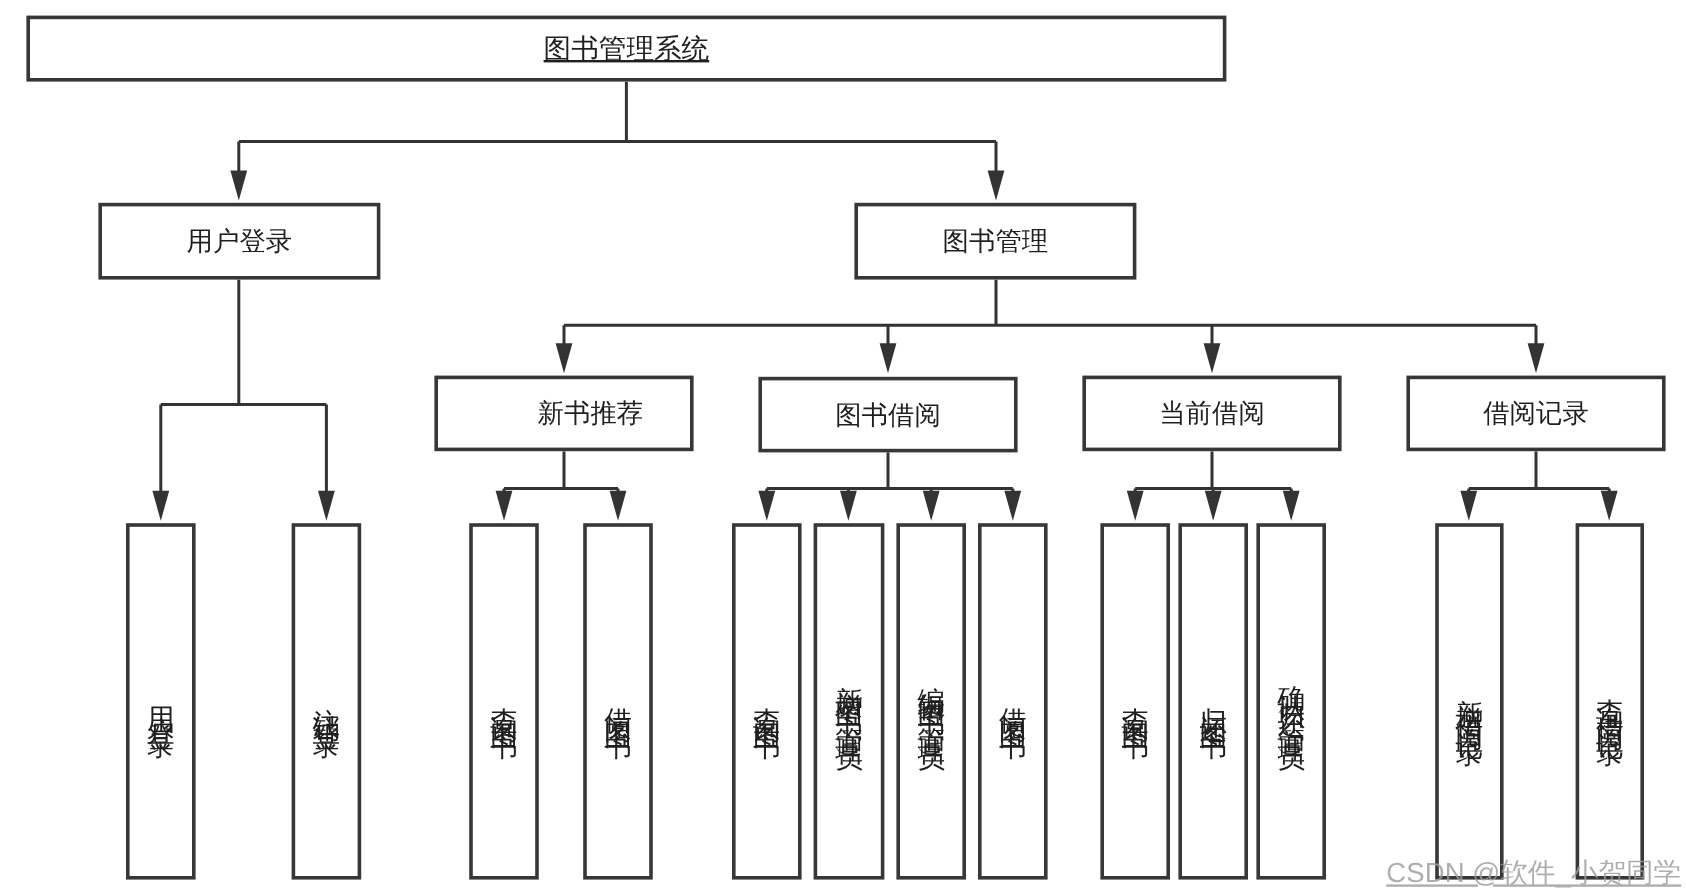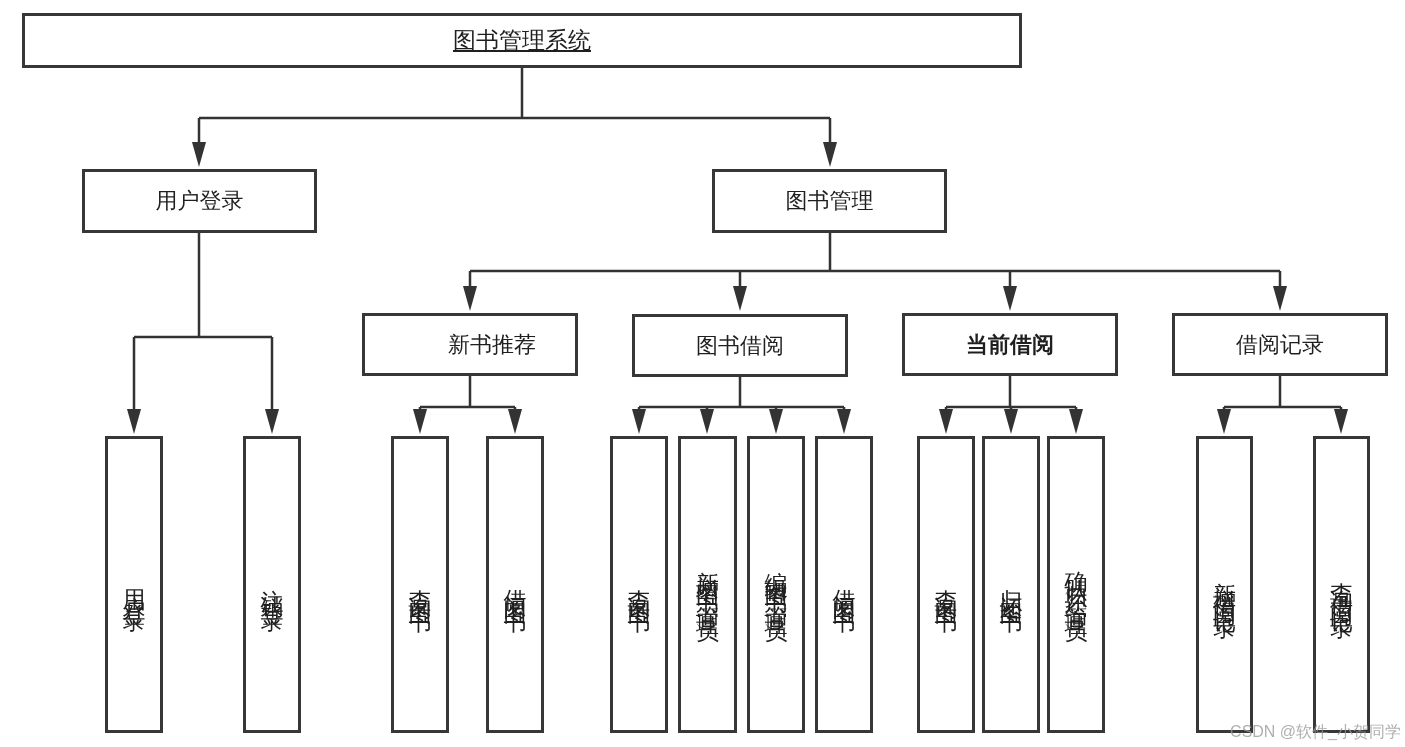--- a/index.html
+++ b/index.html
@@ -35,25 +35,26 @@
     writing-mode: vertical-rl;
     text-orientation: mixed;
     font-size: 23px;
     letter-spacing: 7px;
     line-height: 1;
   }
   .watermark {
     position: absolute;
     right: 4px;
     bottom: 4px;
-    font-size: 16px;
+    font-size: 23px;
     color: #9b9b9b;
     opacity: 0.8;
     z-index: 10;
     white-space: nowrap;
+    text-decoration: underline;
   }
 </style>
 </head>
 <body>
 
 <div class="canvas">
 
   <svg class="connectors" viewBox="0 0 1405 747" xmlns="http://www.w3.org/2000/svg">
     <defs>
       <polygon id="ah" points="-7,-25 7,-25 0,0" fill="#333333"></polygon>
@@ -97,21 +98,21 @@
     </g>
   </svg>
 
   <div class="node root" style="left:22px; top:13px; width:1000px; height:55px;">图书管理系统</div>
 
   <div class="node" style="left:82px; top:169px; width:235px; height:64px;">用户登录</div>
   <div class="node" style="left:712px; top:169px; width:235px; height:64px;">图书管理</div>
 
   <div class="node" style="left:362px; top:313px; width:216px; height:63px;padding-left:44px;">新书推荐</div>
   <div class="node" style="left:632px; top:314px; width:216px; height:63px;">图书借阅</div>
-  <div class="node" style="left:902px; top:313px; width:216px; height:63px;font-weight:bold;">当前借阅</div>
+  <div class="node" style="left:902px; top:313px; width:216px; height:63px;">当前借阅</div>
   <div class="node" style="left:1172px; top:313px; width:216px; height:63px;font-family:Liberation Mono, monospace;">借阅记录</div>
 
   <div class="node vert" style="left:105px; top:436px; width:58px; height:297px;">用户登录</div>
   <div class="node vert" style="left:243px; top:436px; width:58px; height:297px;">注销登录</div>
 
   <div class="node vert" style="left:391px; top:436px; width:58px; height:297px;">查询图书</div>
   <div class="node vert" style="left:486px; top:436px; width:58px; height:297px;">借阅图书</div>
 
   <div class="node vert" style="left:610px; top:436px; width:58px; height:297px;">查询图书</div>
   <div class="node vert" style="left:678px; top:436px; width:59px; height:297px;">新增图书（管理员）</div>

